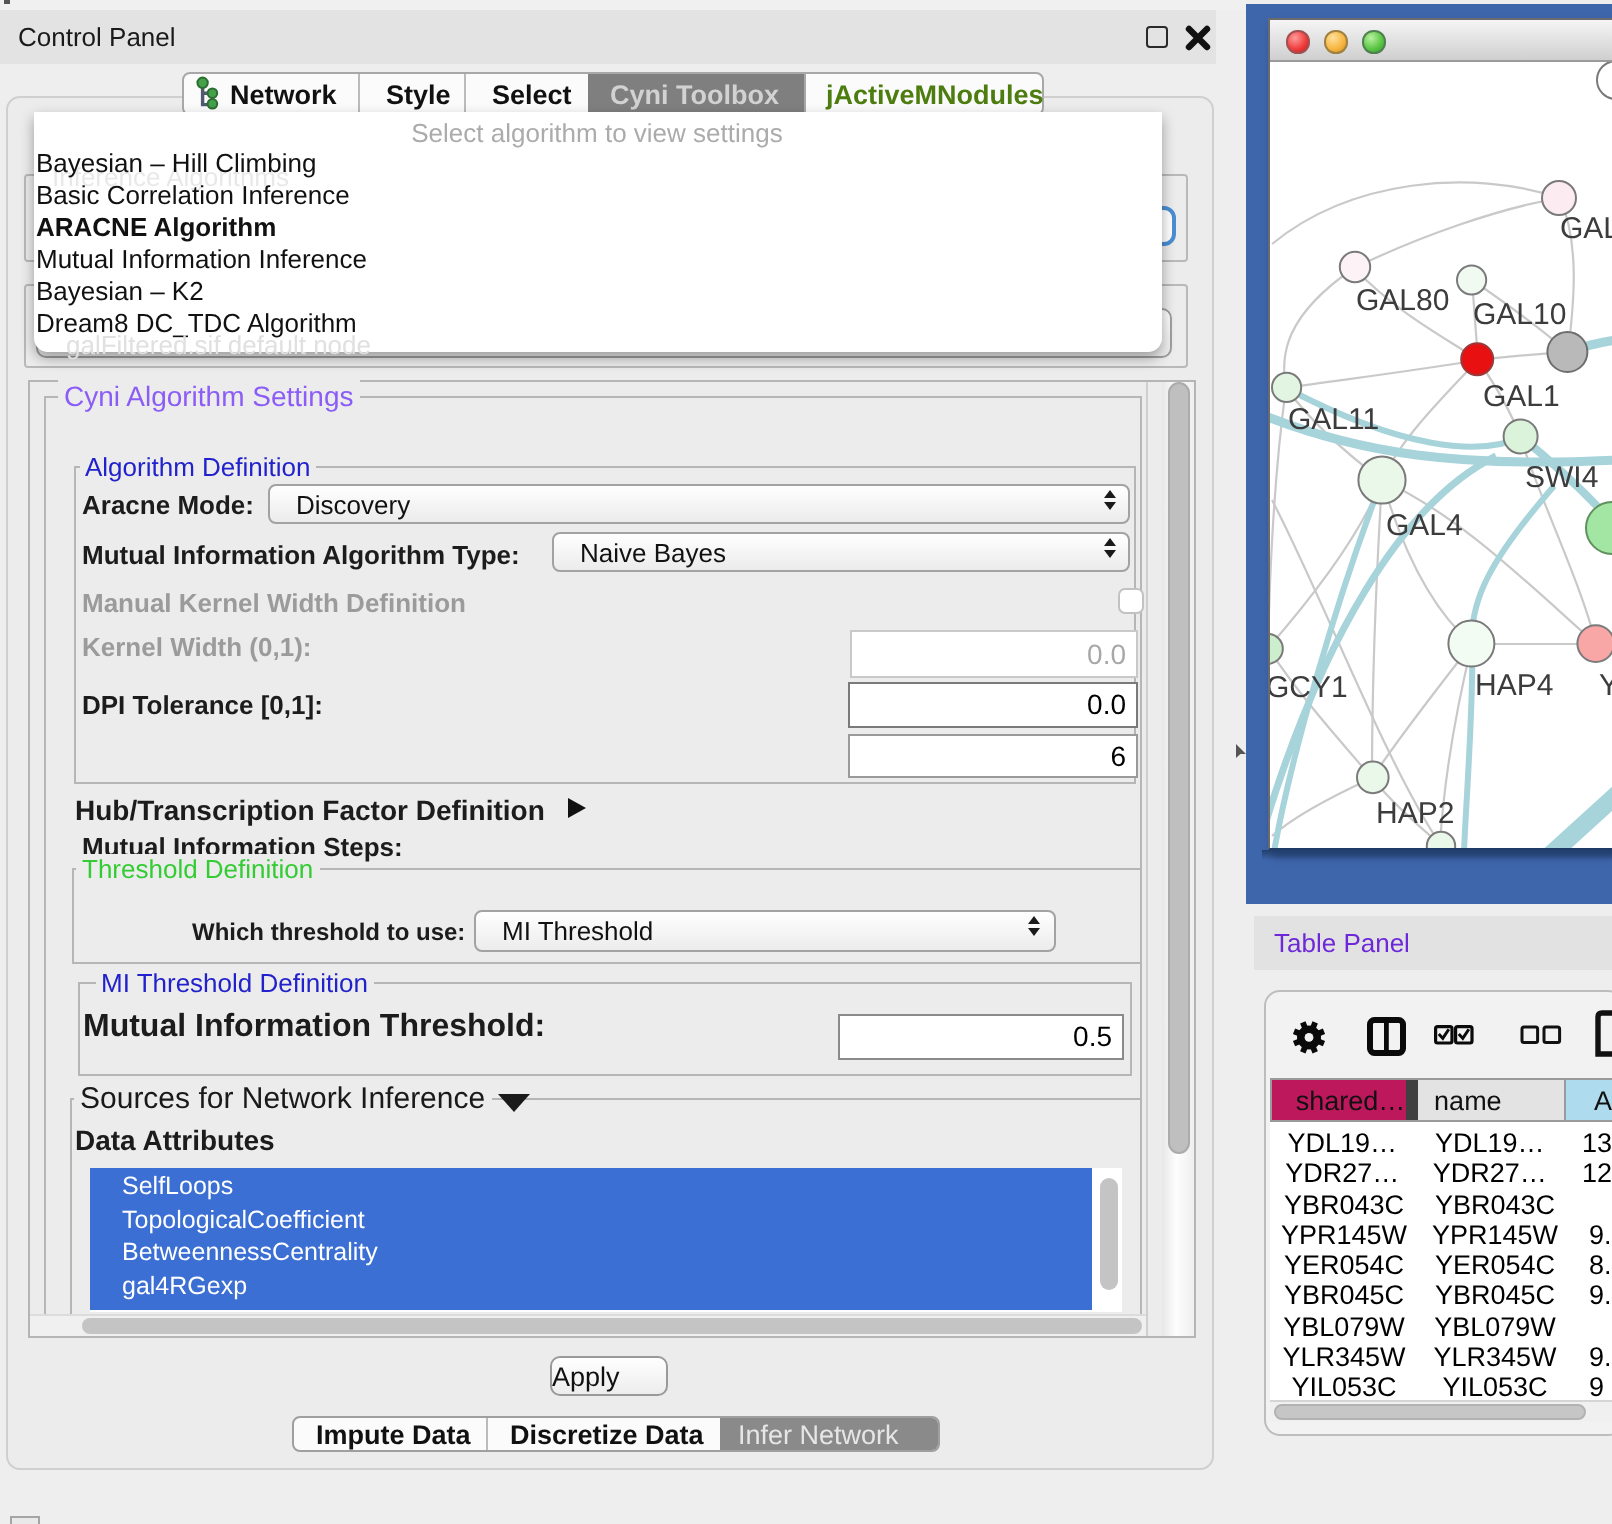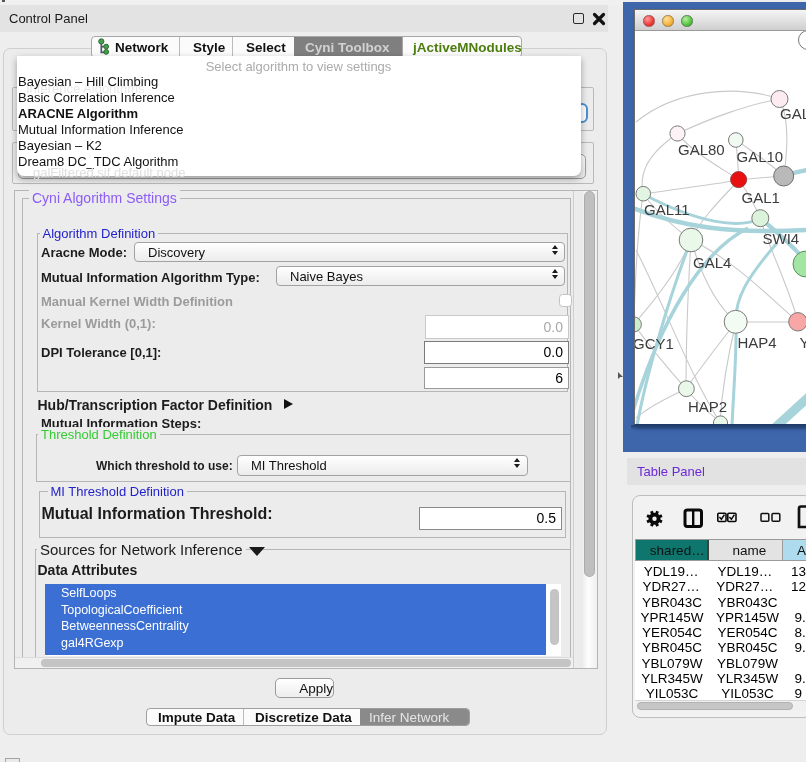--- a/index.html
+++ b/index.html
@@ -133,21 +133,21 @@
 <div class="lbl" style="position:absolute;left:37.5px;top:561.5px;font-size:14px;">Data Attributes</div>
 
 <div class="abs" style="left:44.5px;top:584px;width:516.5px;height:72px;background:#fff;"></div>
 <div class="abs" style="left:44.5px;top:584px;width:501.5px;height:71px;background:#3b6fd3;"></div>
 <div class="abs" style="left:61px;top:585px;font-size:12.5px;color:#fff;line-height:16.6px;">SelfLoops<br>TopologicalCoefficient<br>BetweennessCentrality<br>gal4RGexp</div>
 <div class="abs" style="left:549.5px;top:589px;width:9.5px;height:56px;background:#c4c4c4;border-radius:4.5px;"></div>
 
 <div class="abs" style="left:15px;top:657px;width:558px;height:11px;background:#f0f0f0;border-top:1px solid #dcdcdc;"></div>
 <div class="abs" style="left:41px;top:659px;width:530px;height:8px;background:#c4c4c4;border-radius:4px;"></div>
 
-<div class="abs" style="left:275px;top:677.5px;width:59px;height:20px;border:1px solid #9a9a9a;border-radius:5px;background:linear-gradient(#ffffff,#ededed);text-align:right;font-size:13.5px;line-height:19px;color:#111;">Apply</div>
+<div class="abs" style="left:275px;top:677.5px;width:59px;height:20px;border:1px solid #9a9a9a;border-radius:5px;background:linear-gradient(#ffffff,#ededed);text-align:left;font-size:13.5px;line-height:19px;color:#111;">Apply</div>
 
 <div class="abs" style="left:146px;top:708px;width:324px;height:18px;background:#fbfbfb;border:1px solid #9f9f9f;border-radius:4px;overflow:hidden;display:flex;">
   <div style="width:97px;border-right:1px solid #bbb;"></div>
   <div style="width:116px;"></div>
   <div style="flex:1;background:#8a8a8a;"></div>
 </div>
 <div class="abs" style="left:158px;top:710px;font-size:13.5px;font-weight:bold;color:#111;">Impute Data</div>
 <div class="abs" style="left:255px;top:710px;font-size:13.5px;font-weight:bold;color:#111;">Discretize Data</div>
 <div class="abs" style="left:369px;top:710px;font-size:13.5px;color:#e6e6e6;">Infer Network</div>
 
@@ -271,22 +271,22 @@
 </svg>
 <svg class="abs" style="left:760px;top:512px;" width="22" height="11" viewBox="0 0 22 11">
   <rect x="1" y="1.5" width="7.8" height="7.8" rx="1" fill="none" stroke="#111" stroke-width="1.5"></rect>
   <rect x="12" y="1.5" width="7.8" height="7.8" rx="1" fill="none" stroke="#111" stroke-width="1.5"></rect>
 </svg>
 <svg class="abs" style="left:797px;top:505px;" width="9" height="24" viewBox="0 0 9 24">
   <path d="M2 3.5 Q2 1.5 4 1.5 L14 1.5 L14 22 L2 22 Z" fill="none" stroke="#111" stroke-width="2.7"></path>
 </svg>
 
 <div class="abs" style="left:634.5px;top:539px;width:171.5px;height:22px;border-top:1px solid #9a9a9a;border-bottom:1px solid #9a9a9a;border-left:1px solid #9a9a9a;display:flex;font-size:13.5px;color:#111;">
-  <div style="width:75px;background:#0f766e;border-right:2px solid #404040;text-align:center;line-height:21px;text-indent:12px;">shared…</div>
-  <div style="width:75.5px;background:#e3e3e3;border-right:1px solid #9a9a9a;text-align:center;line-height:21px;text-indent:8px;">name</div>
+  <div style="width:75px;background:#be185d;border-right:6px solid #404040;text-align:center;line-height:21px;text-indent:12px;">shared…</div>
+  <div style="width:75.5px;background:#e3e3e3;border-right:1px solid #9a9a9a;text-align:left;line-height:21px;text-indent:8px;">name</div>
   <div style="flex:1;background:#aedcee;line-height:21px;padding-left:14px;">A</div>
 </div>
 
 <div class="abs" style="left:634.5px;top:561px;width:171.5px;height:139px;background:#fff;overflow:hidden;font-size:13.5px;color:#000000;padding-top:3px;">
   <div style="display:flex;height:15.3px;line-height:15.3px;">
       <div style="width:75px;text-align:center;">YDL19…</div>
       <div style="width:76px;text-align:center;">YDL19…</div>
       <div style="padding-left:9px;">13</div>
     </div>
   <div style="display:flex;height:15.3px;line-height:15.3px;">

